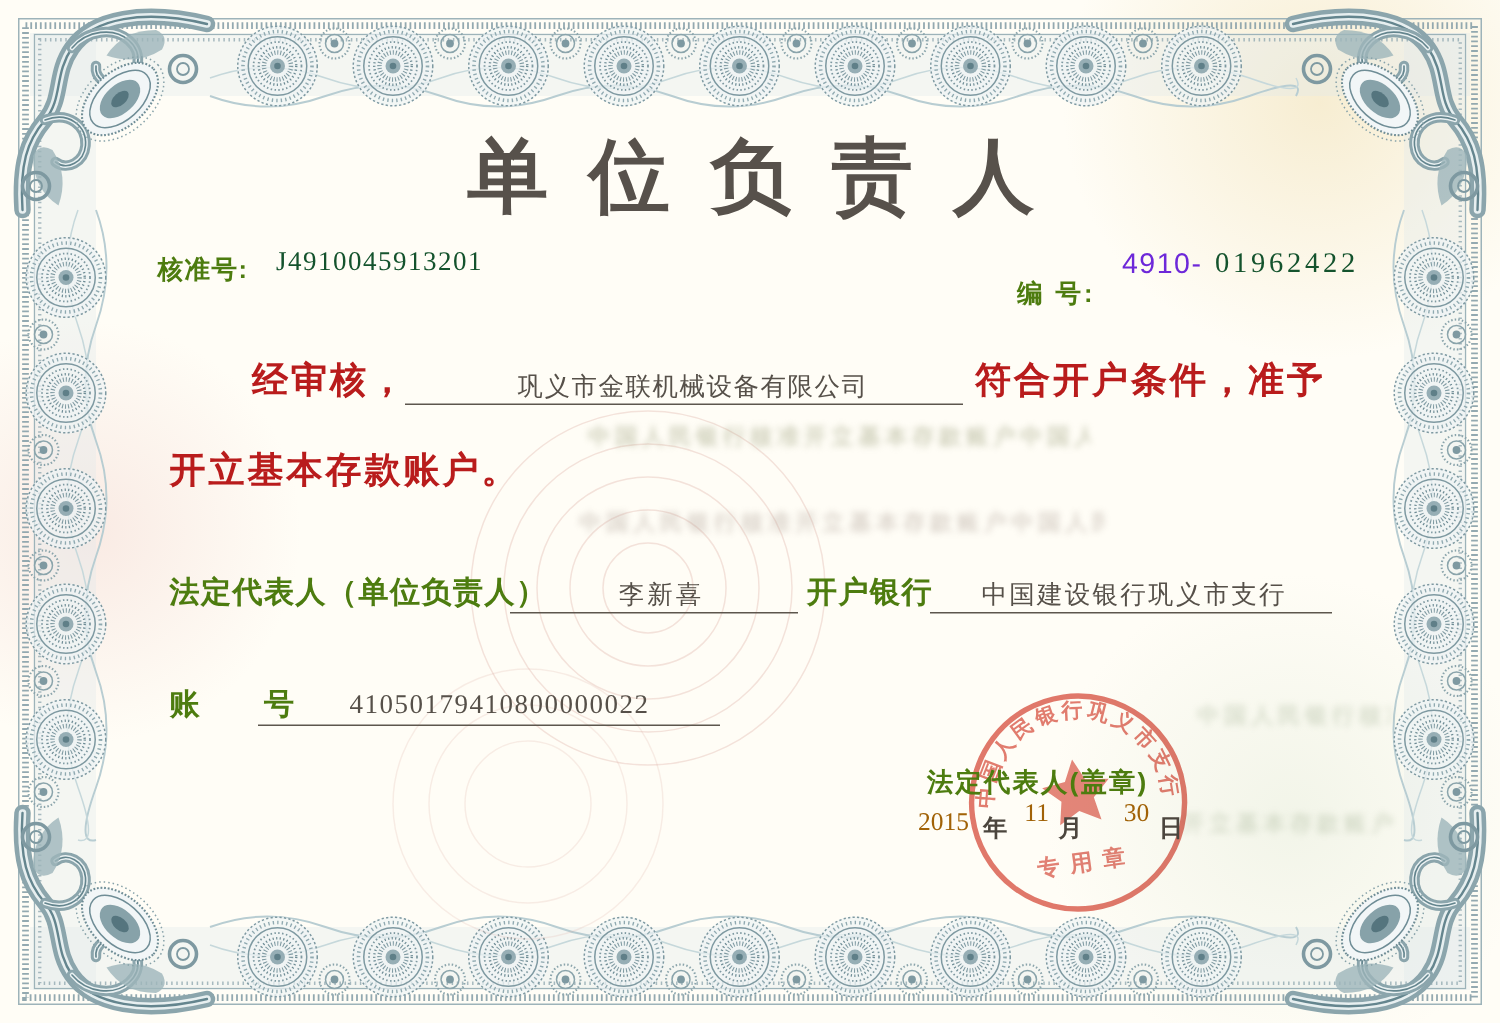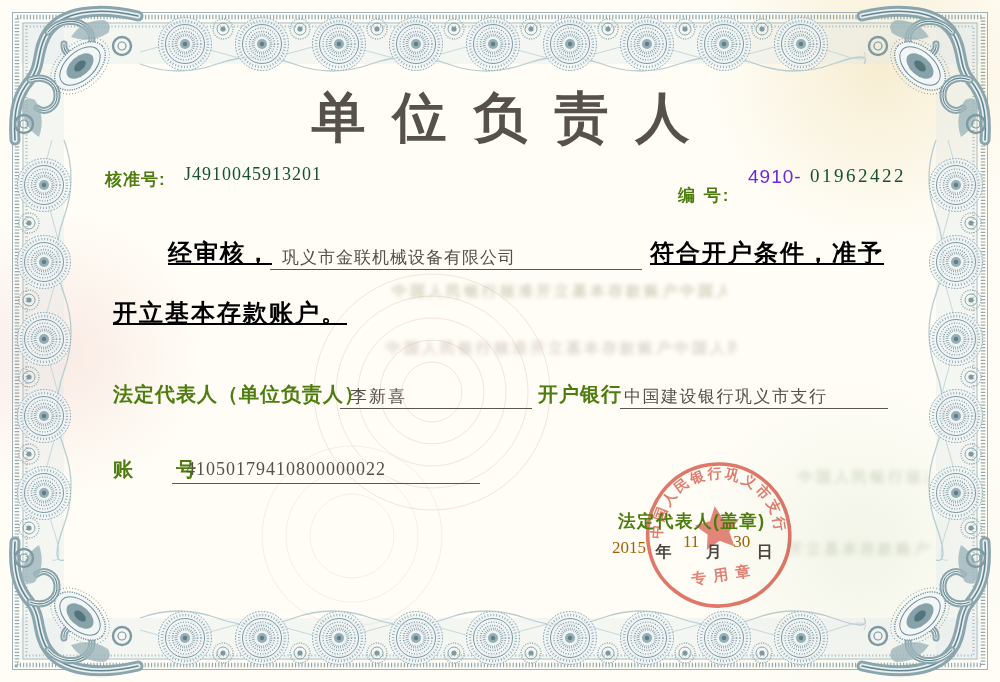--- a/index.html
+++ b/index.html
@@ -22,25 +22,25 @@
   
   .abs{position:absolute;white-space:nowrap;}
   .title{
     left:50%;top:82px;transform:translateX(-50%);margin-left:14px;
     font-family:"DejaVu Serif","Liberation Serif",serif;
     font-size:54px;font-weight:bold;color:#57514b;letter-spacing:27px;
   }
   .lbl{color:#4d7c0f;font-weight:600;}
   .small-lbl{font-size:17px;letter-spacing:1px;}
   .mid-lbl{font-size:20px;letter-spacing:1px;}
-  .body-txt{font-size:24px;font-weight:600;color:#000000;letter-spacing:2px;text-decoration:underline;}
+  .body-txt{font-size:24px;font-weight:600;color:#b91c1c;letter-spacing:2px;}
   .serifv{font-family:"Liberation Serif","DejaVu Serif",serif;color:#14532d;}
   .u-line{
     position:absolute;border-bottom:1px solid #5d564d;
-    font-family:"Liberation Serif","DejaVu Serif",serif;color:#565049;
+    font-family:"Liberation Serif","DejaVu Serif",serif;color:#565049;text-align:center;
   }
   .u-line>span{display:block;}
   .red-num{color:#14532d;letter-spacing:2.5px;font-size:19px;
     font-family:"Liberation Serif","DejaVu Serif",serif;}
   .date-row span{display:inline-block;position:relative;}
   .date-num{font-family:"Liberation Serif","DejaVu Serif",serif;color:#a16207;font-size:17px;}
   .date-unit{font-size:16px;font-weight:600;color:#4b453d;margin-left:5px;margin-right:7px;}
 
   
   .micro{
@@ -249,15 +249,15 @@
 <div class="u-line" style="left:172px;top:452px;width:308px;height:31px;">
   <span style="padding:7px 0 0 14px;font-size:18px;letter-spacing:1px;">41050179410800000022</span>
 </div>
 
 <div class="abs lbl" style="left:618px;top:509px;font-size:17.5px;letter-spacing:1.5px;">法定代表人(盖章)</div>
 <div class="abs date-row" style="left:612px;top:538px;">
   <span class="date-num" style="top:0;">2015</span>
   <span class="date-unit" style="top:4px;">年</span>
   <span class="date-num" style="top:-6px;">11</span>
   <span class="date-unit" style="top:4px;margin-left:2px;">月</span>
-  <span class="date-num" style="top:-6px;">30</span>
+  <span class="date-num" style="top:-6px;padding-left:16px;">30</span>
   <span class="date-unit" style="top:4px;margin-left:2px;">日</span>
 </div>
 
 </body></html>

